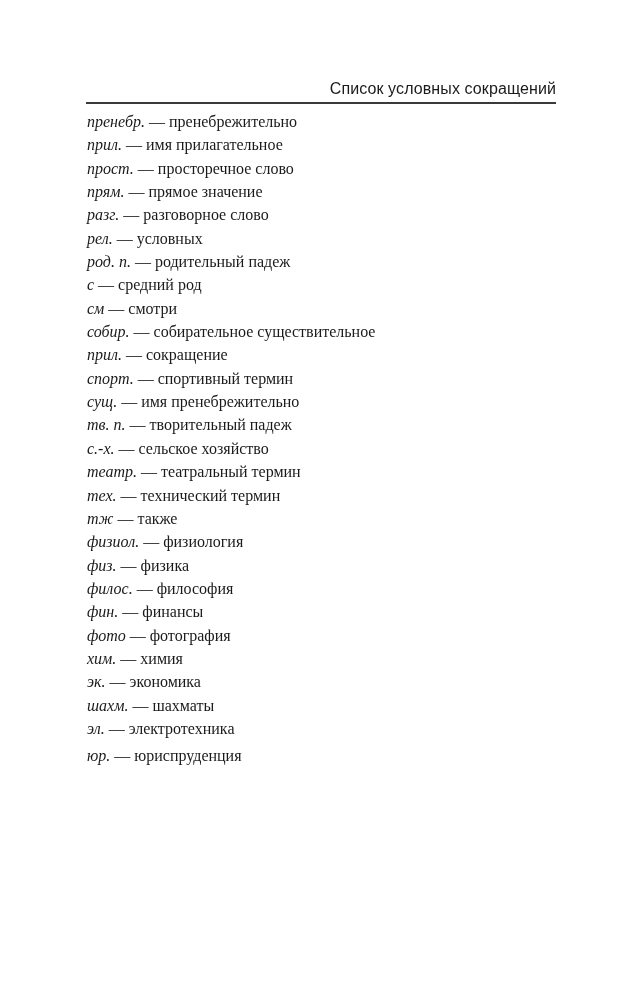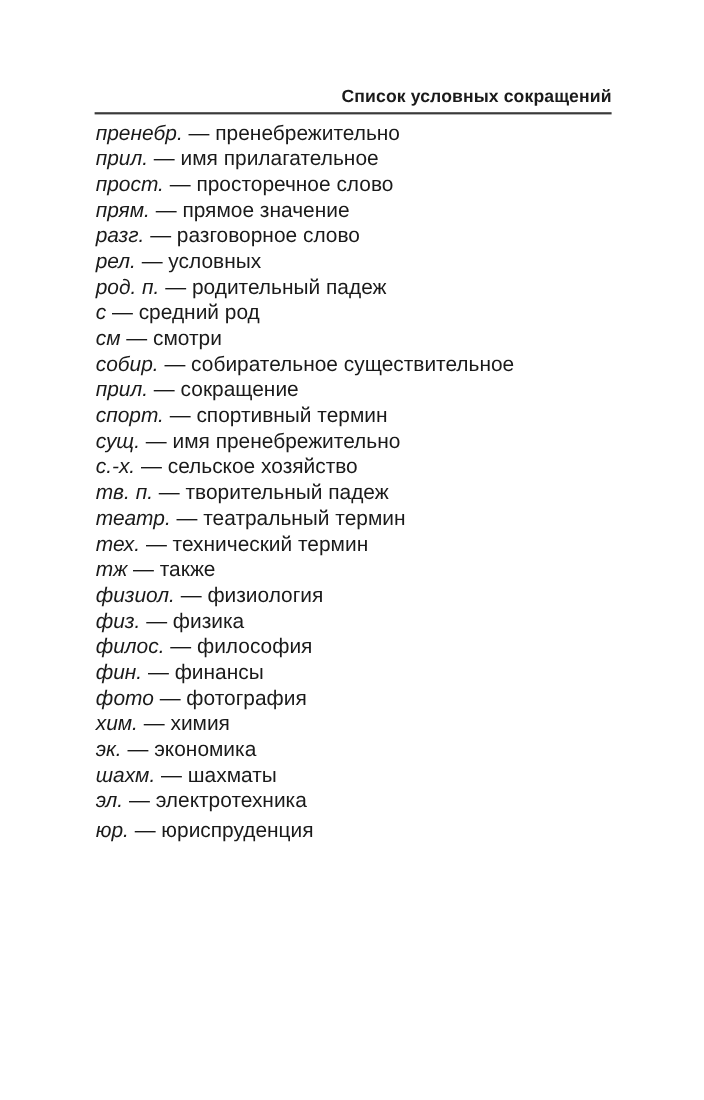--- a/index.html
+++ b/index.html
@@ -1,27 +1,27 @@
 <!DOCTYPE html>
 <html><head>
 <meta charset="utf-8">
 <style>
   html, body { margin:0; padding:0; background:#ffffff; }
   body { width:640px; height:1000px; position:relative; overflow:hidden; color:#1a1a1a; }
   .header {
     position:absolute; left:86px; top:80px; width:470px;
     text-align:right;
-    font-family:"Liberation Sans", sans-serif; font-weight:bold; font-size:16px;
+    font-family:"Liberation Sans", sans-serif; font-weight:normal; font-size:16px;
     letter-spacing:0.1px;
     padding-bottom:3px;
   }
   .rule { position:absolute; left:86px; top:102px; width:470px; height:2px; background:#3a3a3a; }
   .list { position:absolute; left:87px; top:110px; margin:0; padding:0; list-style:none; }
   .entry {
-    font-family:Liberation Sans, sans-serif; font-size:19px;
+    font-family:Liberation Serif, serif; font-size:16px;
     height:23.35px; line-height:23.35px; white-space:nowrap;
   }
   .entry.last { margin-top:4px; }
   .abbr { font-style:italic; }
 </style>
 </head>
 <body>
 
 <div class="header">Список условных сокращений</div>
 <div class="rule"></div>
@@ -33,22 +33,22 @@
     <li class="entry"><span class="abbr">прям.</span><span> — </span><span>прямое значение</span></li>
     <li class="entry"><span class="abbr">разг.</span><span> — </span><span>разговорное слово</span></li>
     <li class="entry"><span class="abbr">рел.</span><span> — </span><span>условных</span></li>
     <li class="entry"><span class="abbr">род. п.</span><span> — </span><span>родительный падеж</span></li>
     <li class="entry"><span class="abbr">с</span><span> — </span><span>средний род</span></li>
     <li class="entry"><span class="abbr">см</span><span> — </span><span>смотри</span></li>
     <li class="entry"><span class="abbr">собир.</span><span> — </span><span>собирательное существительное</span></li>
     <li class="entry"><span class="abbr">прил.</span><span> — </span><span>сокращение</span></li>
     <li class="entry"><span class="abbr">спорт.</span><span> — </span><span>спортивный термин</span></li>
     <li class="entry"><span class="abbr">сущ.</span><span> — </span><span>имя пренебрежительно</span></li>
+    <li class="entry"><span class="abbr">тв. п.</span><span> — </span><span>творительный падеж</span></li>
     <li class="entry"><span class="abbr">с.-х.</span><span> — </span><span>сельское хозяйство</span></li>
-    <li class="entry"><span class="abbr">тв. п.</span><span> — </span><span>творительный падеж</span></li>
     <li class="entry"><span class="abbr">театр.</span><span> — </span><span>театральный термин</span></li>
     <li class="entry"><span class="abbr">тех.</span><span> — </span><span>технический термин</span></li>
     <li class="entry"><span class="abbr">тж</span><span> — </span><span>также</span></li>
     <li class="entry"><span class="abbr">физиол.</span><span> — </span><span>физиология</span></li>
     <li class="entry"><span class="abbr">физ.</span><span> — </span><span>физика</span></li>
     <li class="entry"><span class="abbr">филос.</span><span> — </span><span>философия</span></li>
     <li class="entry"><span class="abbr">фин.</span><span> — </span><span>финансы</span></li>
     <li class="entry"><span class="abbr">фото</span><span> — </span><span>фотография</span></li>
     <li class="entry"><span class="abbr">хим.</span><span> — </span><span>химия</span></li>
     <li class="entry"><span class="abbr">эк.</span><span> — </span><span>экономика</span></li>

